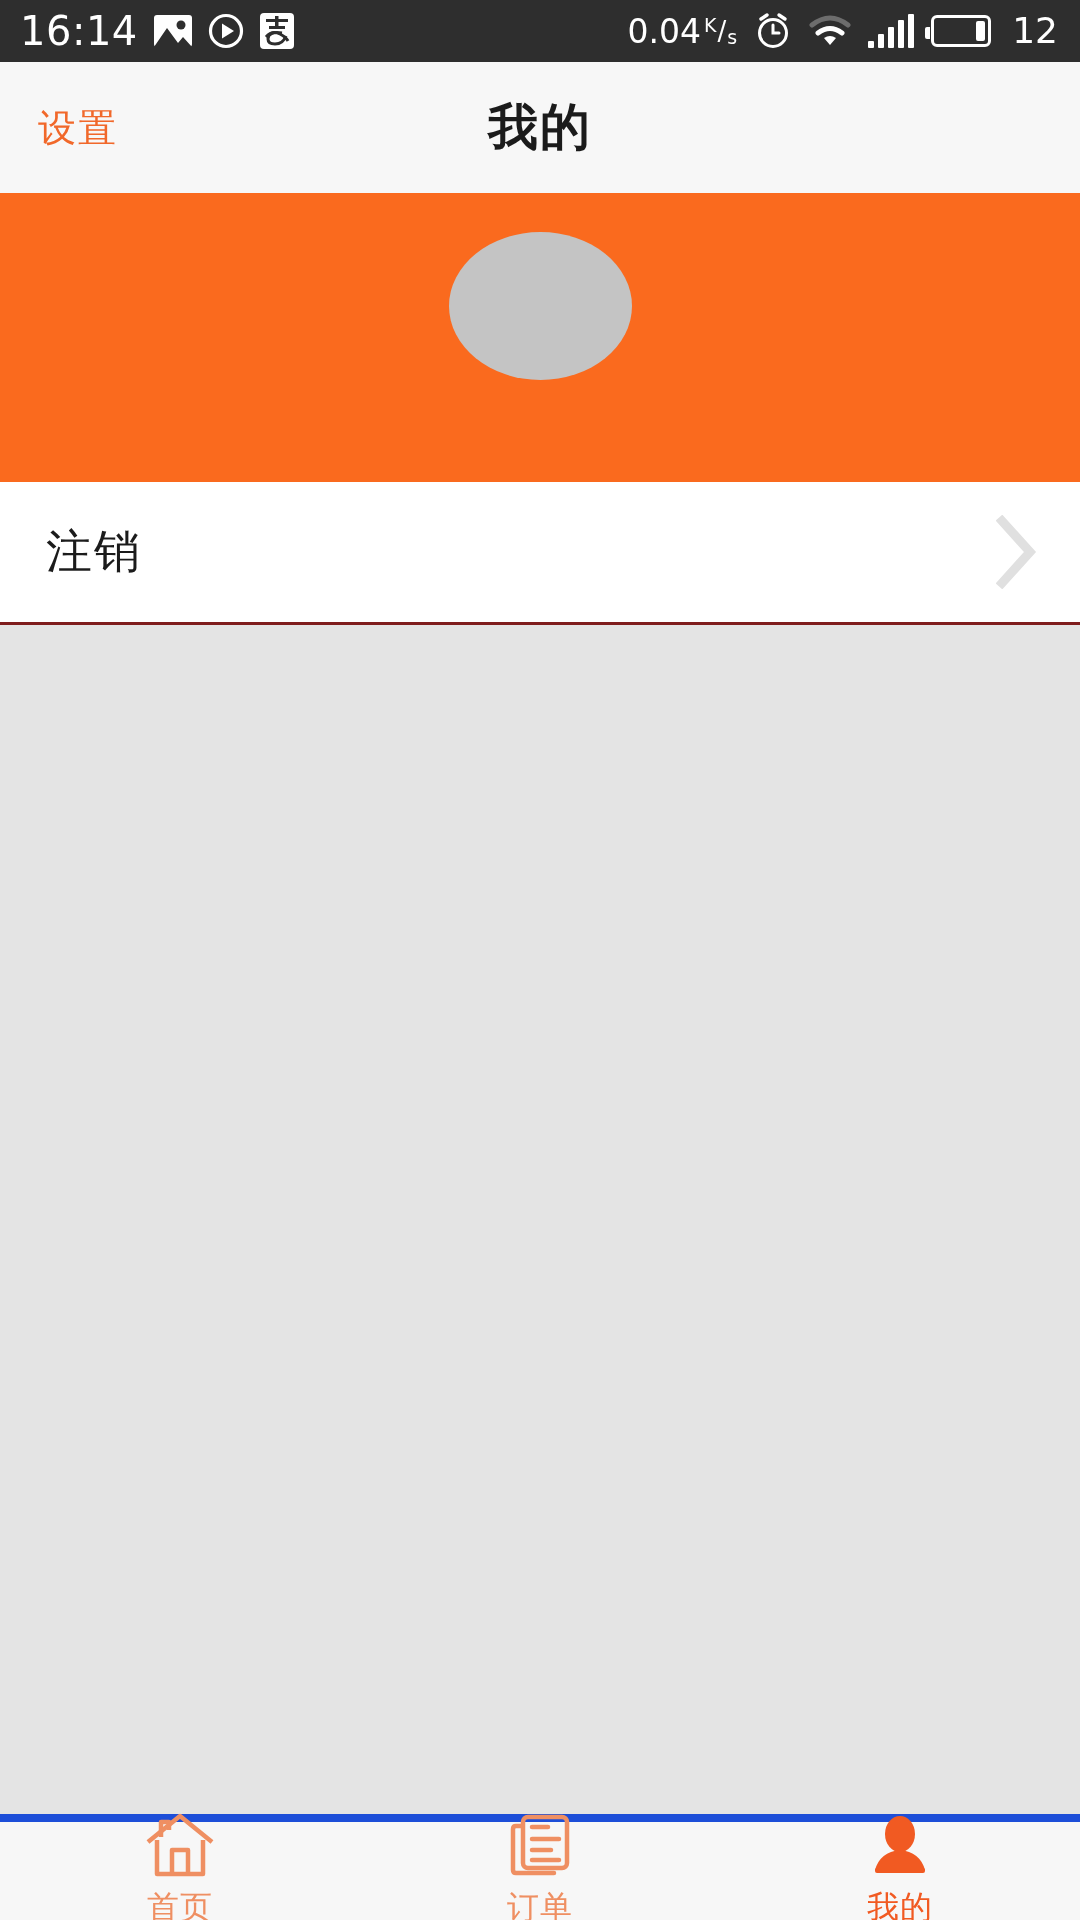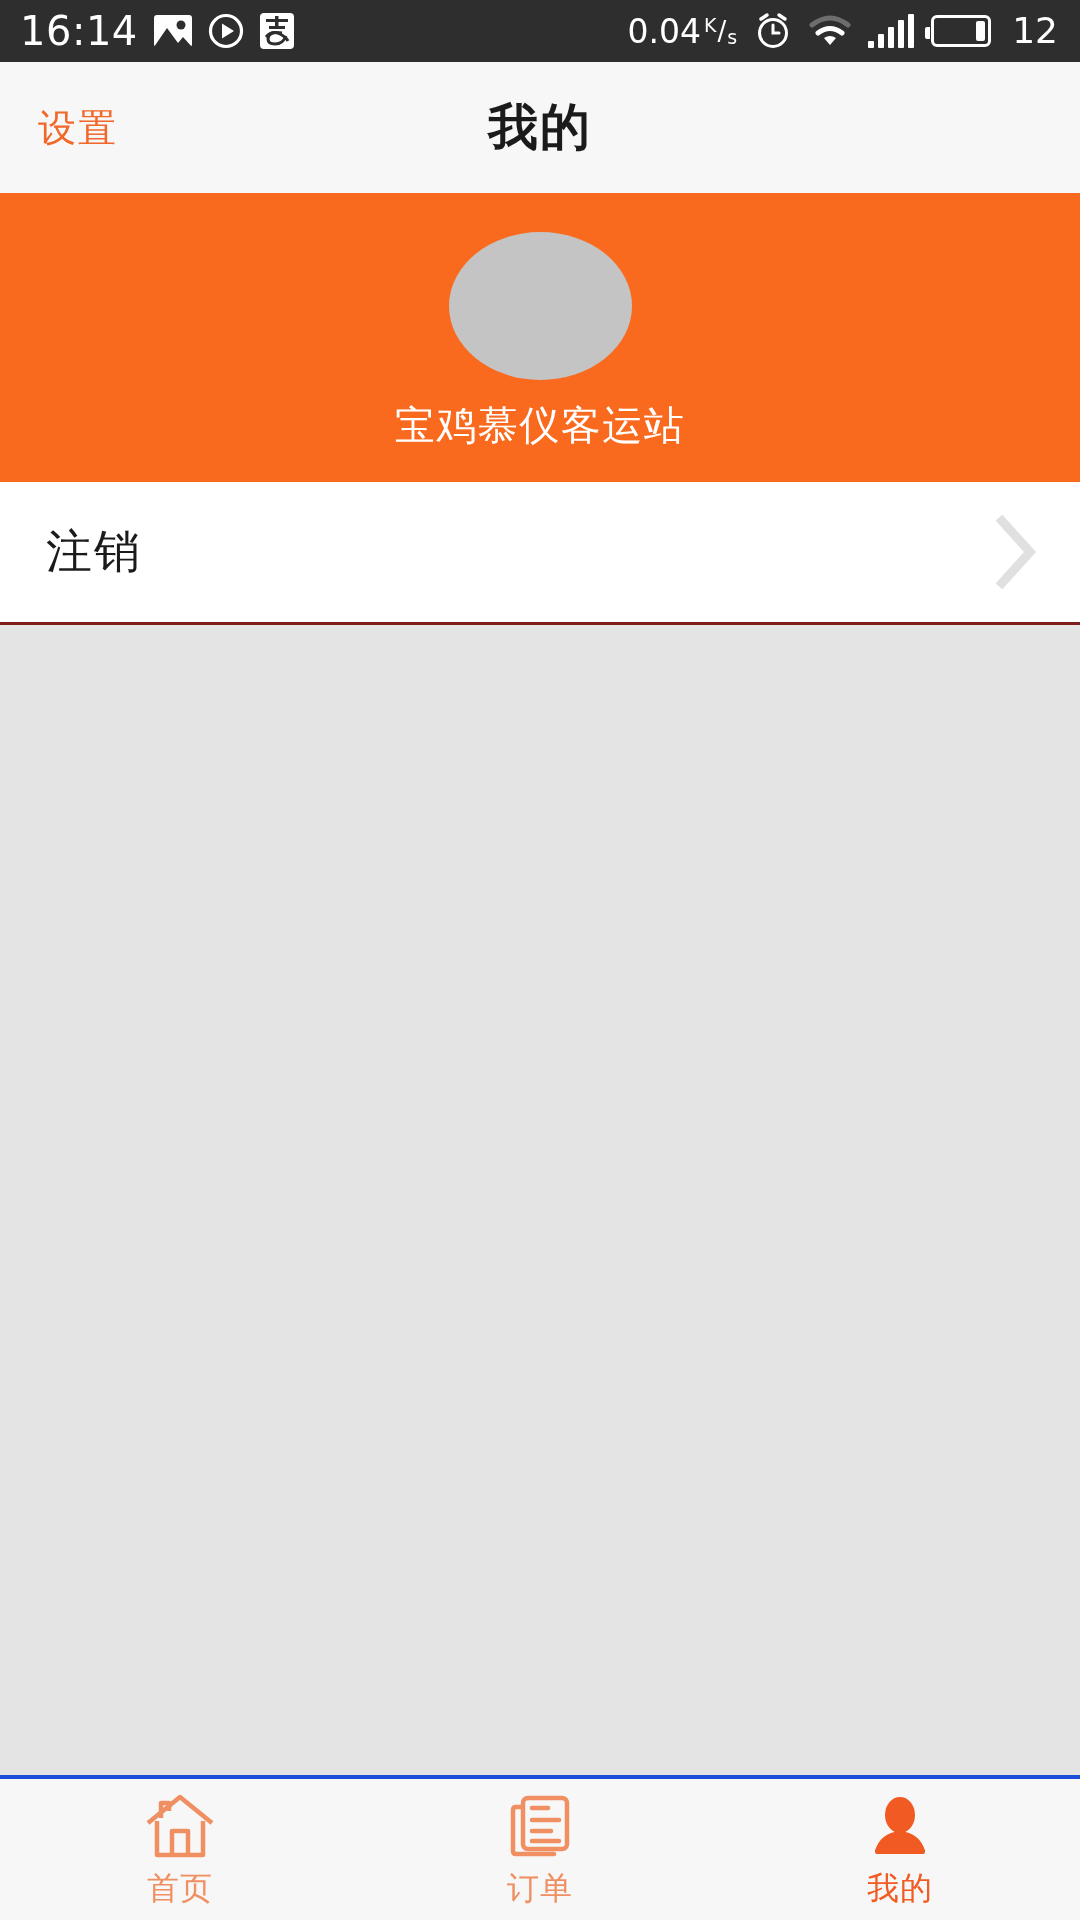--- a/index.html
+++ b/index.html
@@ -88,23 +88,23 @@
   }
 
   
   .content{
     position:absolute; top:626px; left:0; width:1080px; height:1149px;
     background:#e4e4e4;
   }
 
   
   .tabbar{
-    position:absolute; bottom:0; left:0; width:1080px; height:145px;
+    position:absolute; bottom:0; left:0; width:1080px; height:106px;
     background:#f7f7f7;
-    border-top:4px solid #1d4ed8;
+    border-top:8px solid #1d4ed8;
     display:flex;
   }
   .tab{
     flex:1; display:flex; flex-direction:column;
     align-items:center; justify-content:center; gap:8px;
   }
   .tab-ico{ height:70px; display:flex; align-items:flex-end; justify-content:center; }
   .tab-label{ font-size:32px; letter-spacing:1px; color:#ef8f62; }
   .tab.active .tab-label{ color:#f15a22; }
 </style>
@@ -186,21 +186,20 @@
     </div>
   </div>
 
   <div class="navbar">
     <span class="nav-left">设置</span>
     <div class="nav-title">我的</div>
   </div>
 
   <div class="banner">
     <div class="avatar"></div>
-    <div class="username">宝鸡慕仪客运站</div>
   </div>
 
   <div class="rowlist">
     <div class="row">
       <span class="row-label">注销</span>
       <span class="chev">
         <svg width="42" height="74" viewBox="0 0 42 74">
           <path d="M6 6 L34 37 L6 68" fill="none" stroke="#e0e0e0" stroke-width="9" stroke-linecap="square"></path>
         </svg>
       </span>

